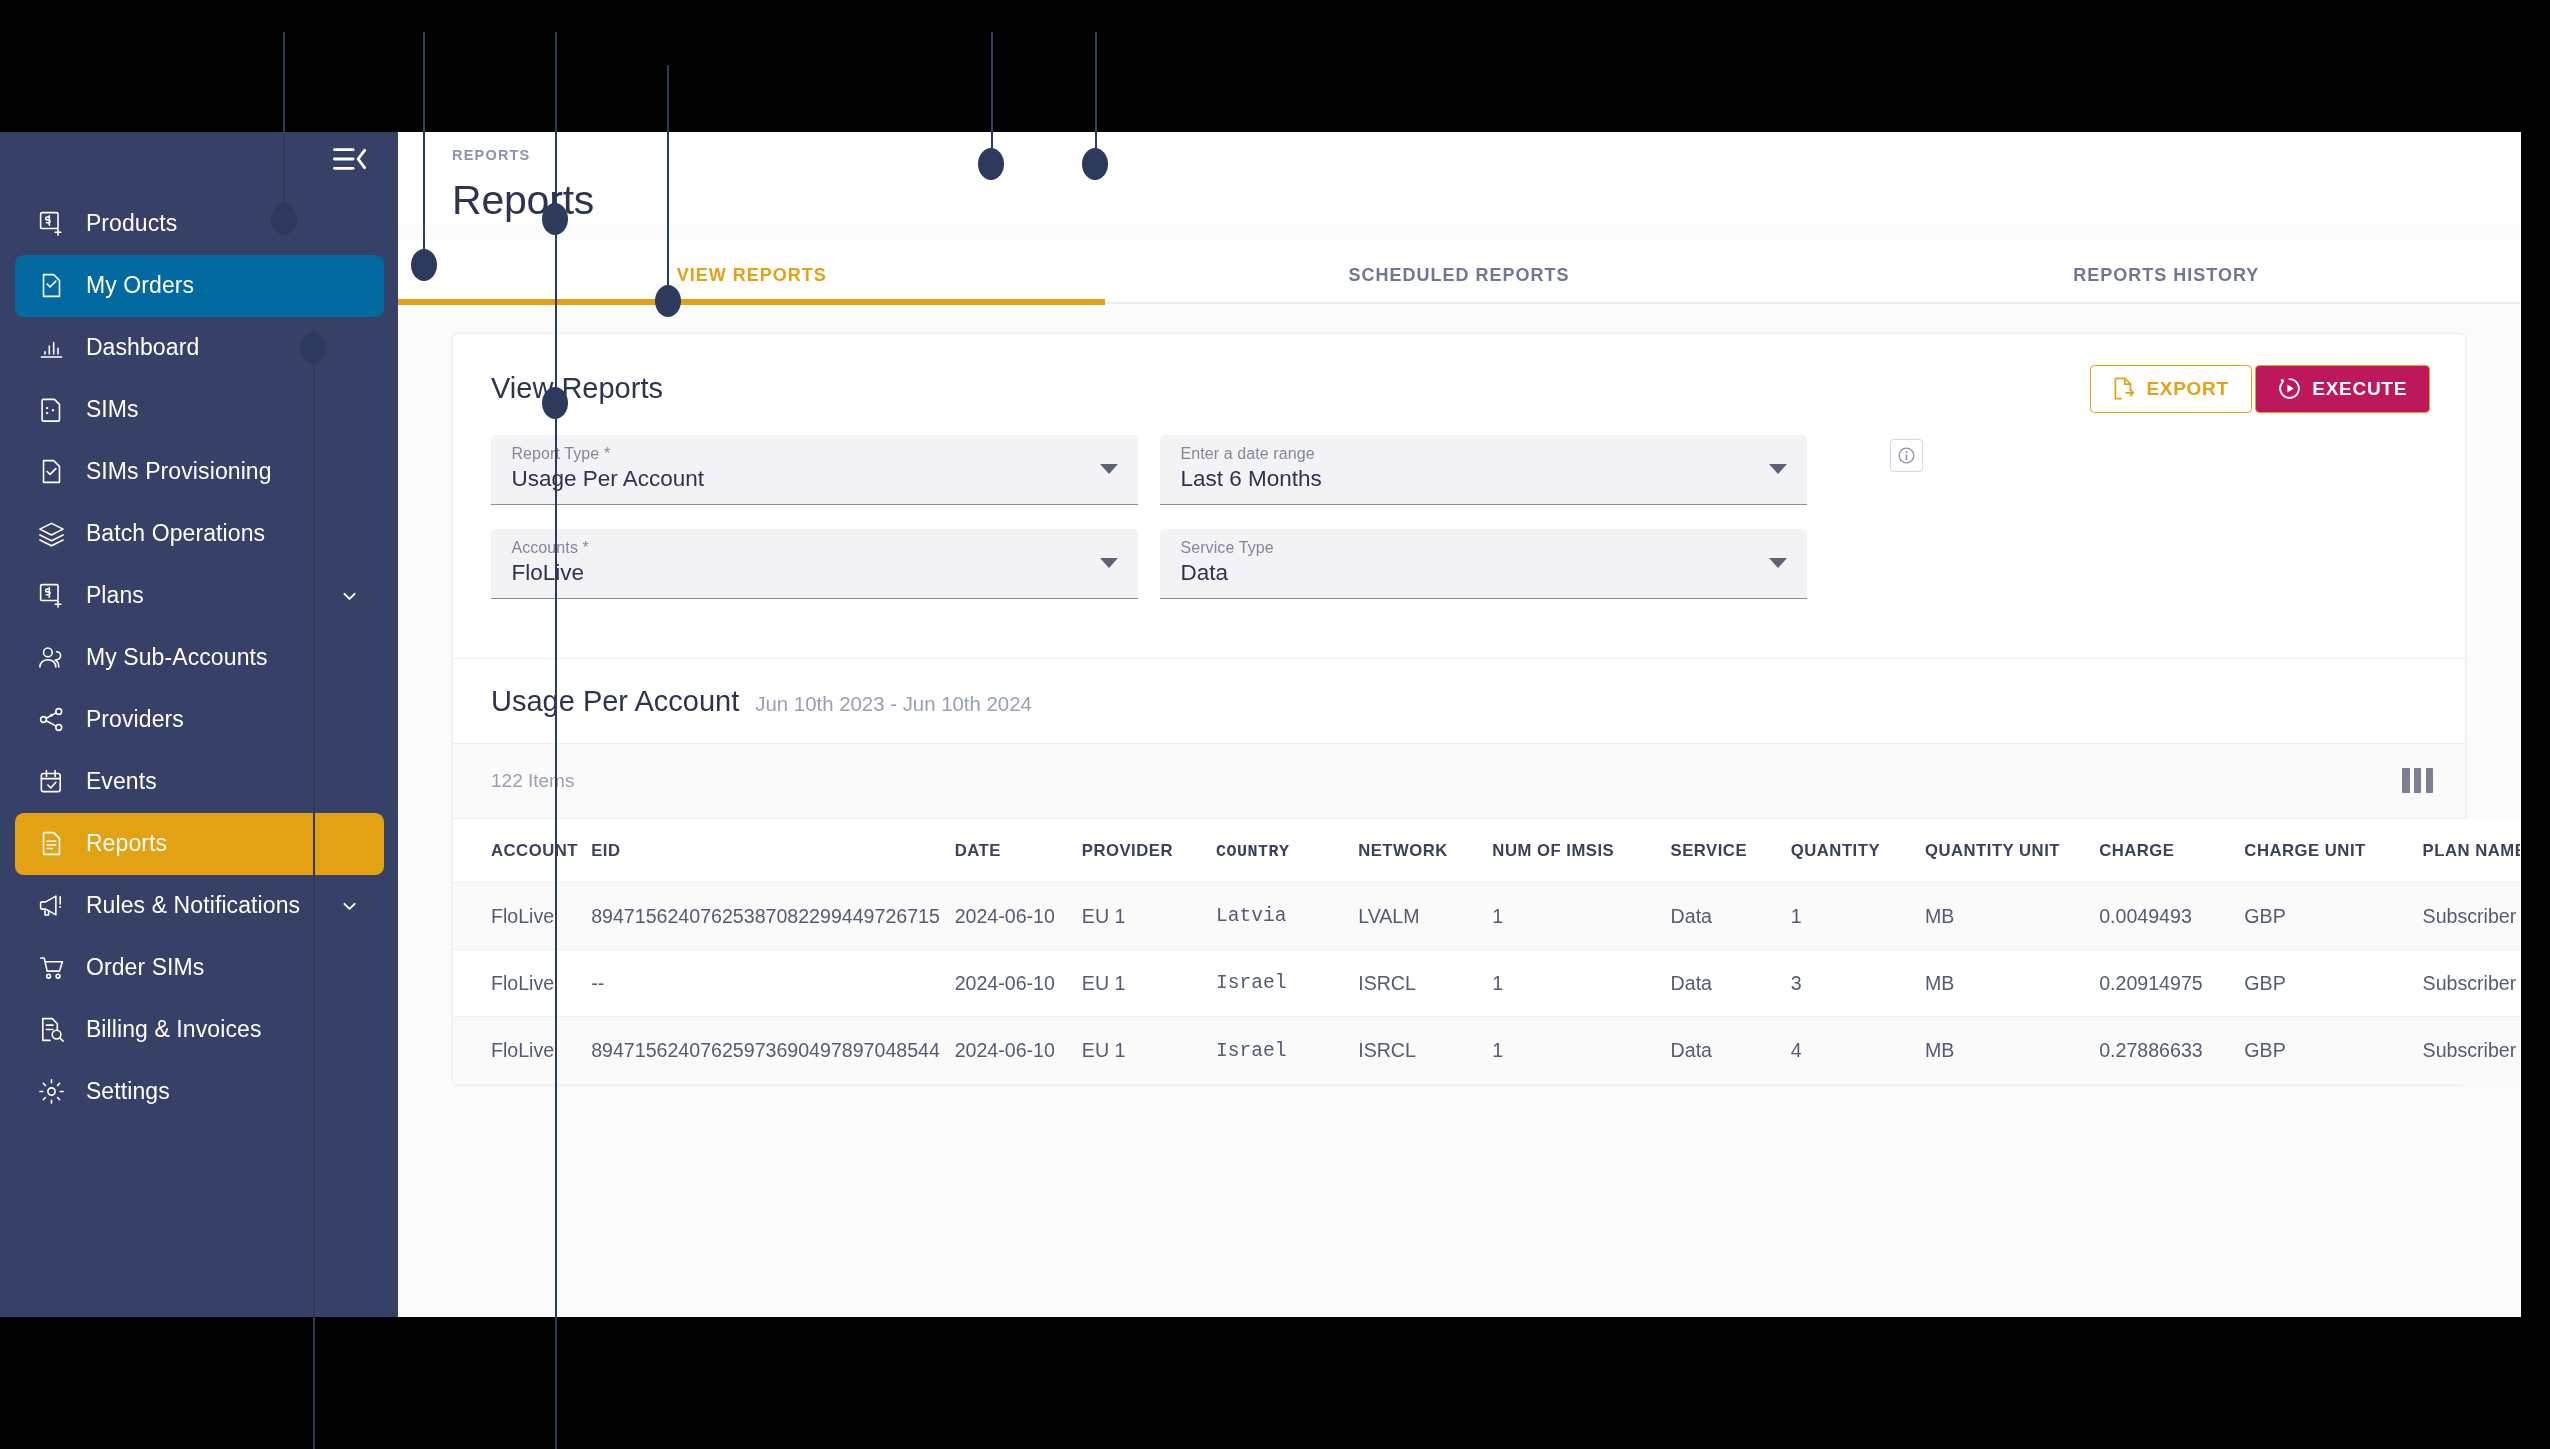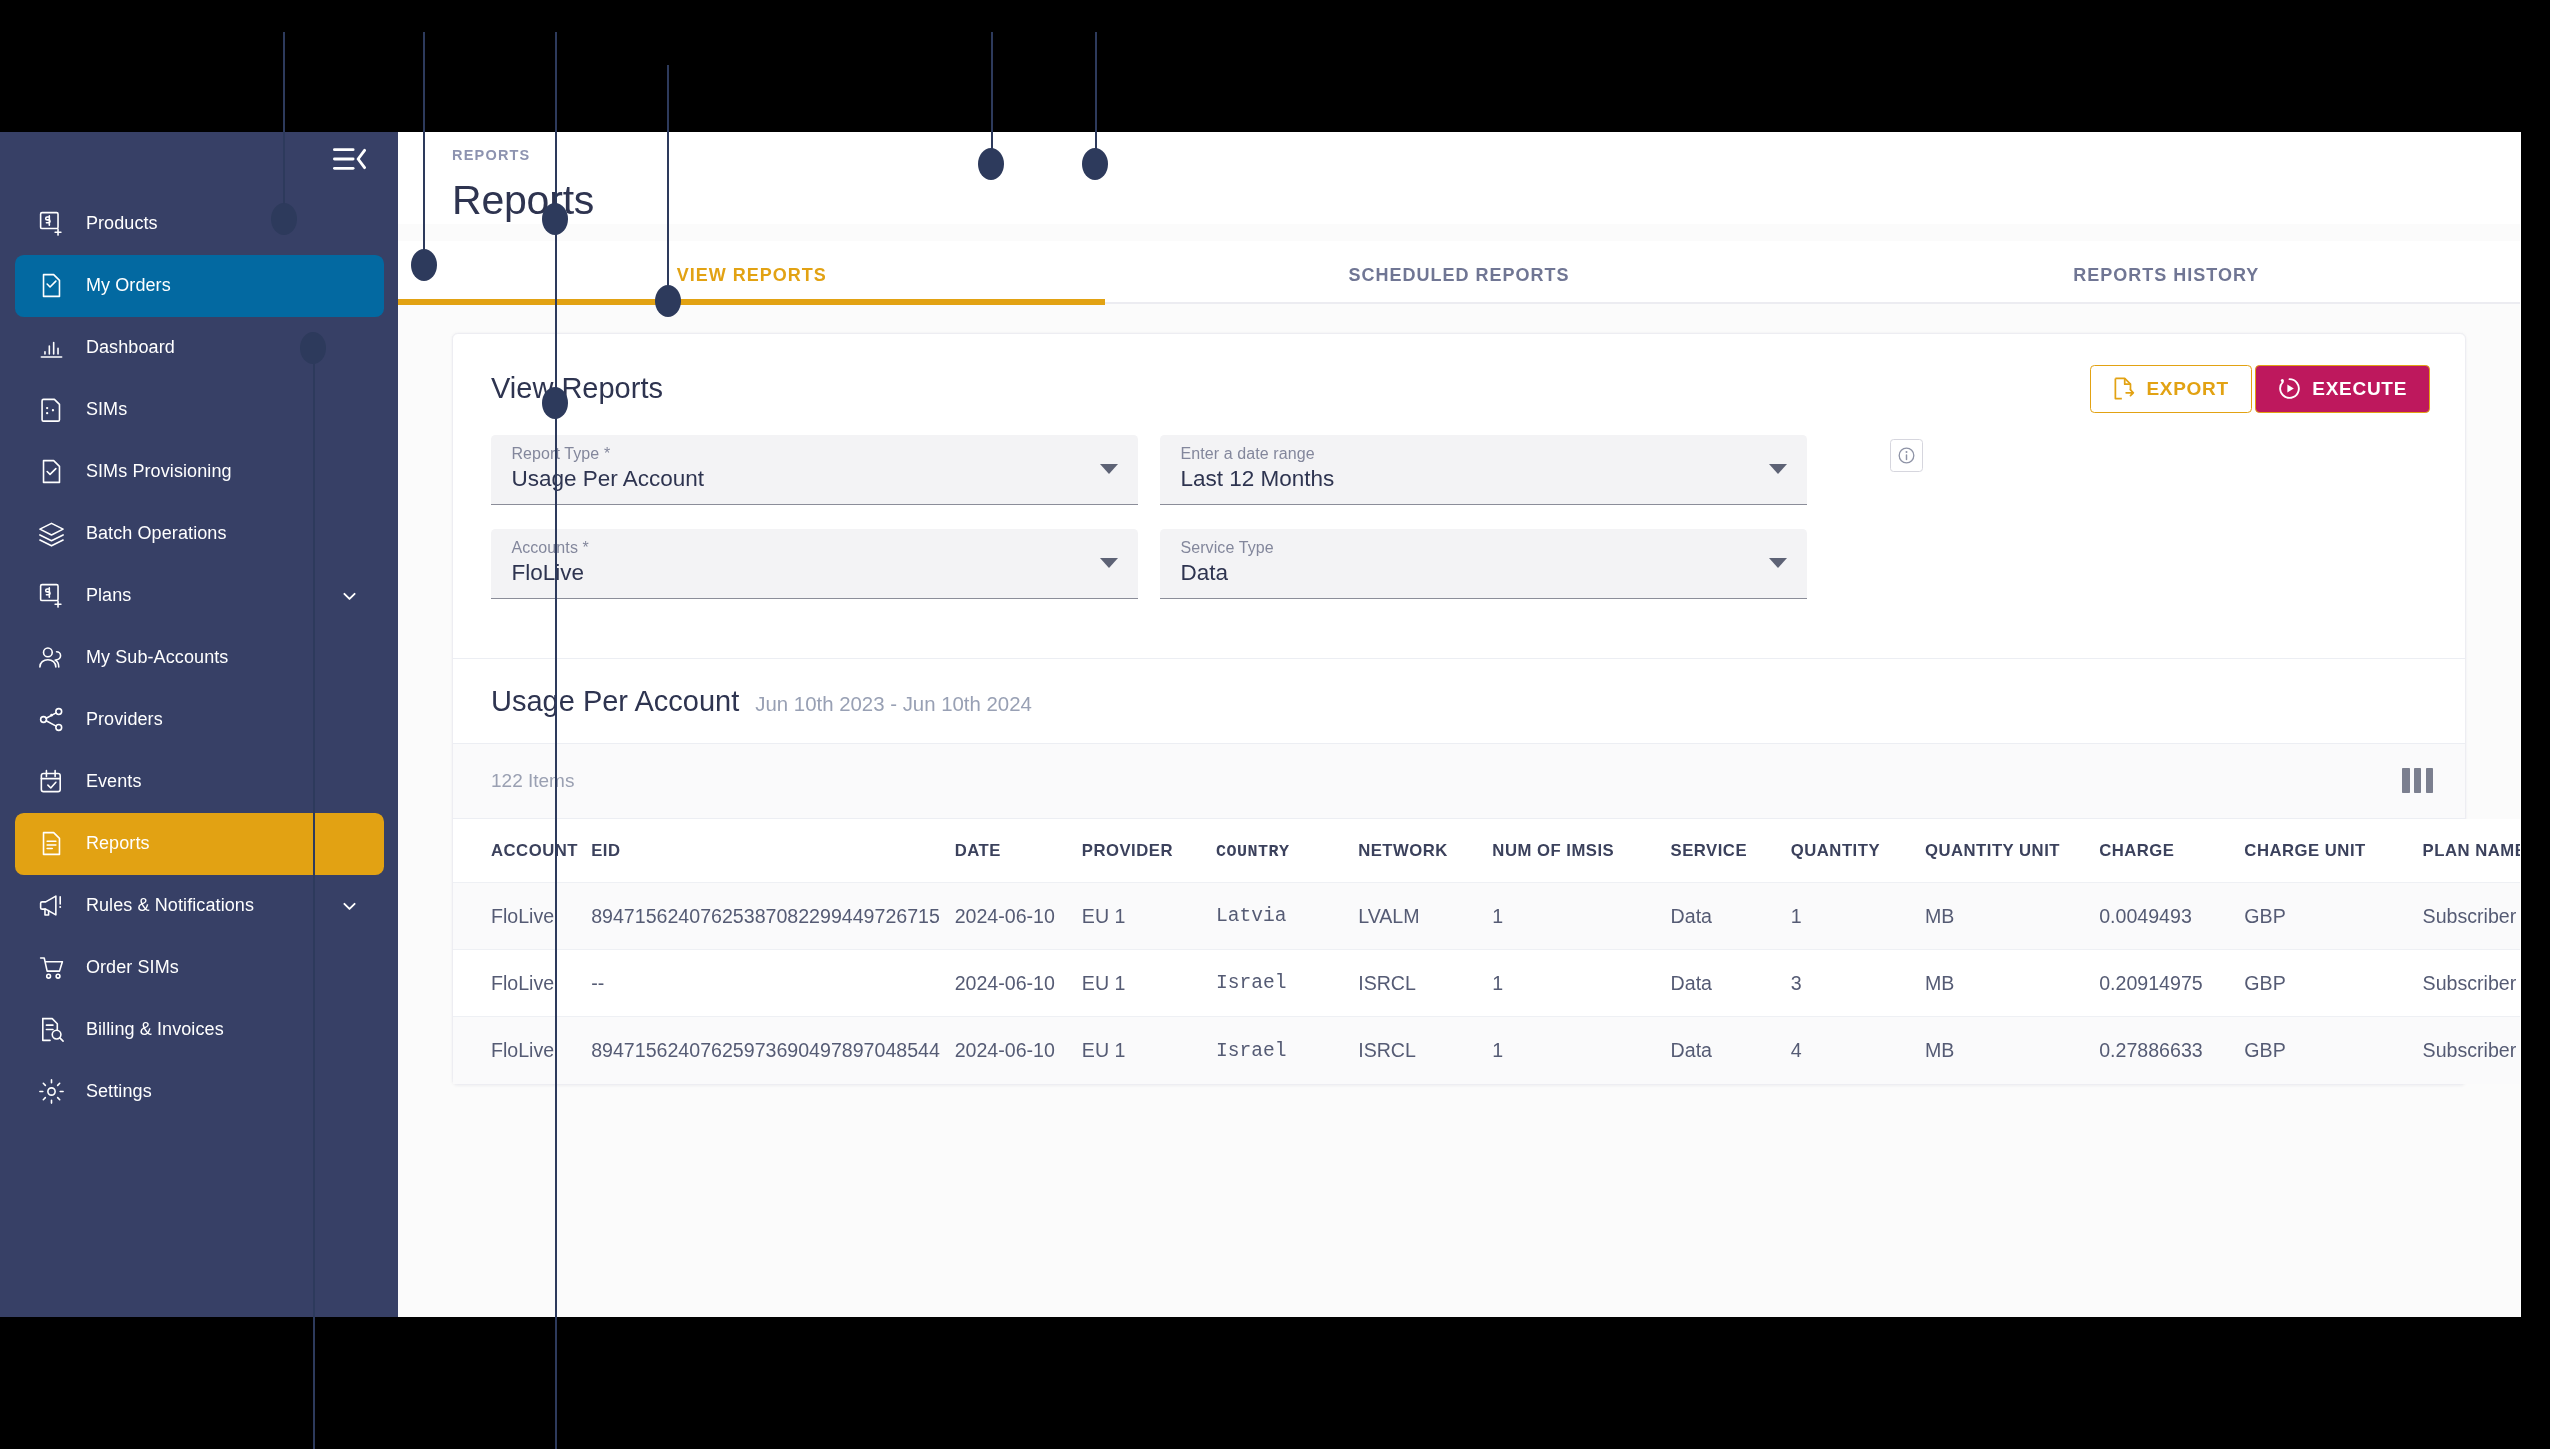--- a/index.html
+++ b/index.html
@@ -46,21 +46,21 @@
   }
   .nav-item .nav-icon {
     width: 35px; height: 35px;
     flex: 0 0 35px;
     display: flex; align-items: center; justify-content: center;
     margin-right: 17.4px;
   }
   .nav-item .nav-icon svg { display: block; }
   .nav-label {
     color: #ffffff;
-    font-size: 18px;
+    font-size: 23px;
     font-weight: 400;
     letter-spacing: 0.1px;
     white-space: nowrap;
   }
   .nav-item.hovered { background: #0369a1; }
   .nav-item.active { background: #E2A213; }
   .nav-item.active .nav-label { color: #ffffff; font-weight: 400; }
   .nav-chevron {
     position: absolute; right: 25px; top: 50%;
     transform: translateY(-50%);
@@ -462,21 +462,21 @@
           <div class="form-cols">
 
             <div class="field">
               <span class="field-label">Report Type *</span>
               <span class="field-value">Usage Per Account</span>
               <span class="field-arrow"></span>
             </div>
 
             <div class="field">
               <span class="field-label">Enter a date range</span>
-              <span class="field-value">Last 12 Months</span>
+              <span class="field-value">Last 6 Months</span>
               <span class="field-arrow"></span>
             </div>
 
             <div class="field">
               <span class="field-label">Accounts *</span>
               <span class="field-value">FloLive</span>
               <span class="field-arrow"></span>
             </div>
 
             <div class="field">

